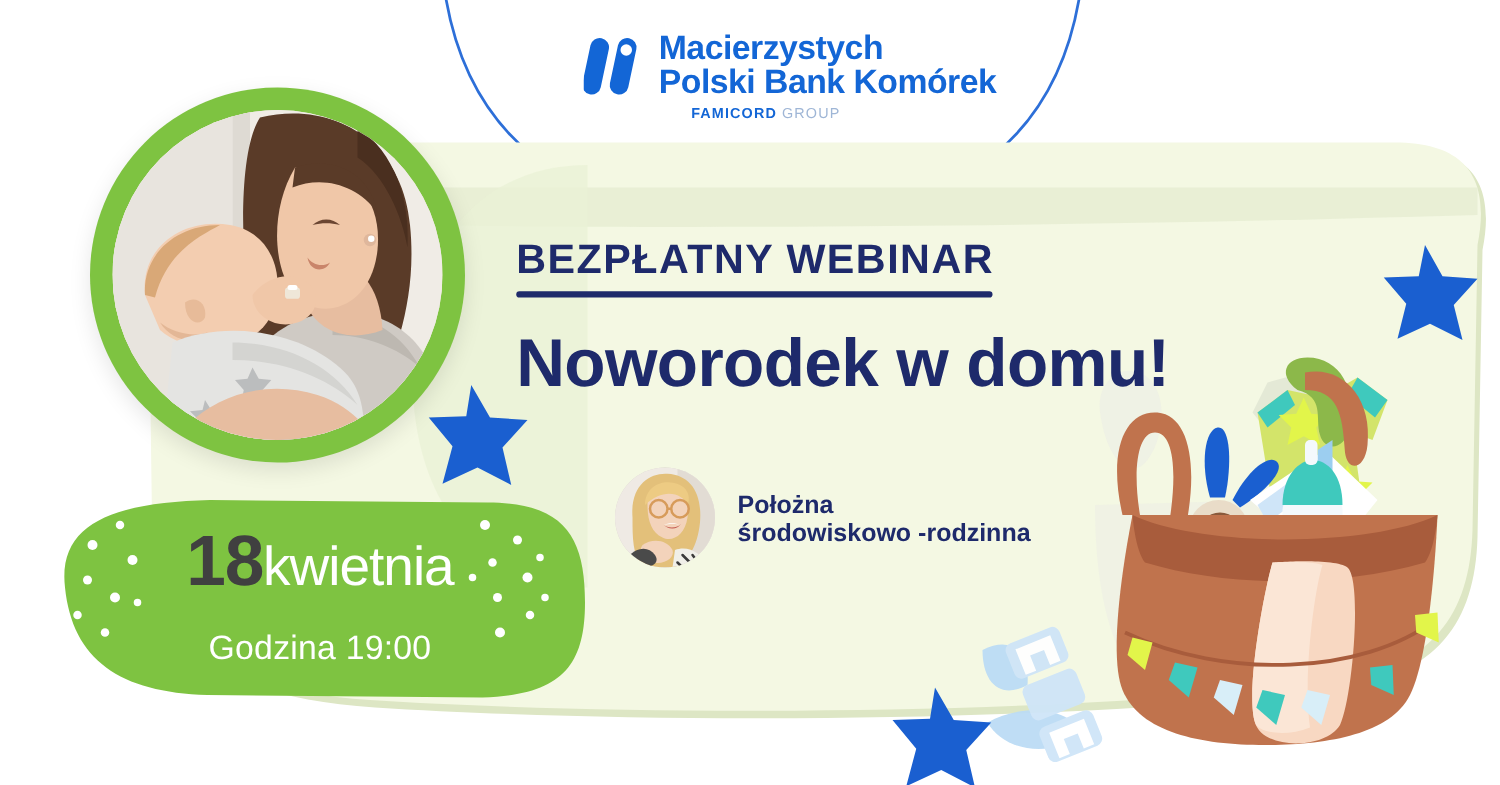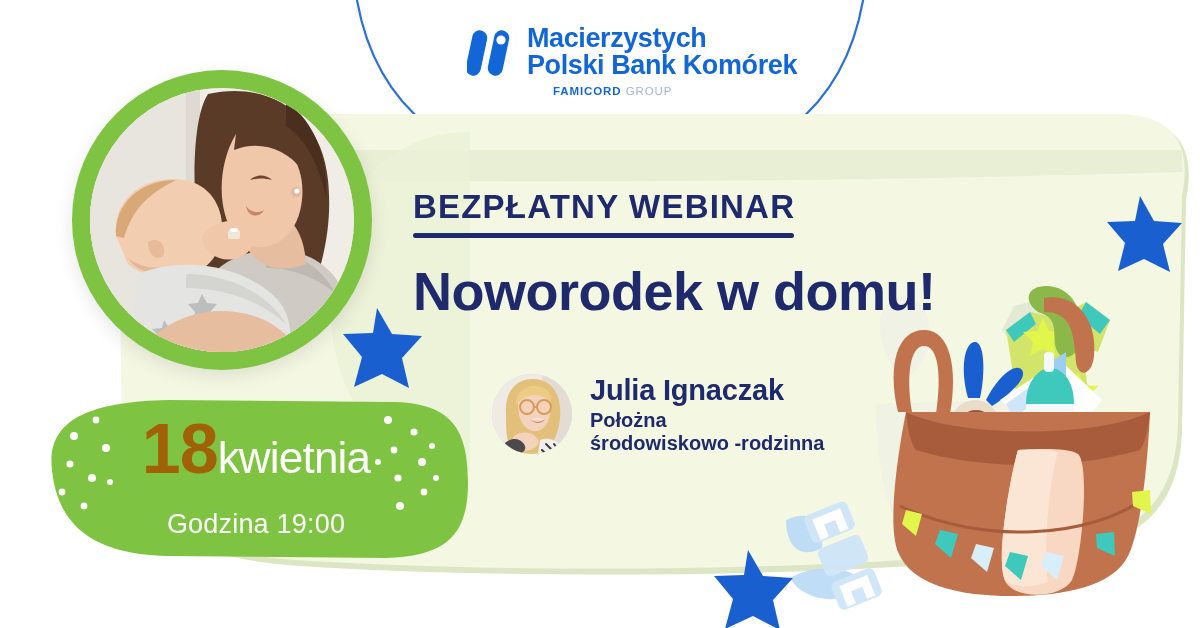--- a/index.html
+++ b/index.html
@@ -80,21 +80,21 @@
 
   
   .date-badge { position:absolute; left:46px; top:404px; width:420px; height:150px; }
   .date-text {
     position:absolute; left:0; top:0; width:420px; height:150px;
     display:flex; flex-direction:column; align-items:center; justify-content:center;
     padding-bottom:4px;
   }
   .date-main { font-size:0; white-space:nowrap; line-height:1; }
   .date-day {
-    font-size:70px; font-weight:bold; color:#a16207; letter-spacing:-1px;text-align:right;
+    font-size:57px; font-weight:bold; color:#404040; letter-spacing:-1px;text-align:right;
   }
   .date-month {
     font-size:44px; font-weight:normal; color:#ffffff; letter-spacing:-0.8px;
   }
   .date-time {
     margin-top:25px; font-size:27px; font-weight:normal; color:#ffffff;
     letter-spacing:0.2px;
   }
 </style>
 </head>
@@ -371,21 +371,20 @@
 
         <path d="M 48 66 C 58 62 70 68 74 80 L 46 80 Z" fill="#f0efe9"></path>
         <g stroke="#3a3a3a" stroke-width="2" stroke-linecap="round">
           <line x1="54" y1="70" x2="60" y2="76"></line>
           <line x1="62" y1="70" x2="68" y2="78"></line>
           <line x1="50" y1="76" x2="54" y2="80"></line>
         </g>
       </svg>
     </div>
     <div class="speaker-info">
-      <div class="speaker-name">Julia Ignaczak</div>
       <div class="speaker-role1">Położna</div>
       <div class="speaker-role2">środowiskowo -rodzinna</div>
     </div>
   </div>
 
   <div class="date-badge">
     <div class="date-text">
       <div class="date-main">
         <span class="date-day">18</span><span class="date-month">kwietnia</span>
       </div>

